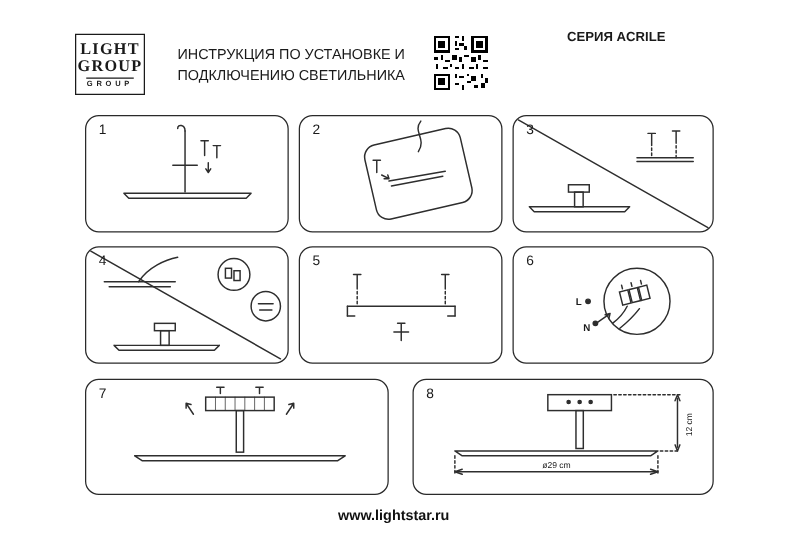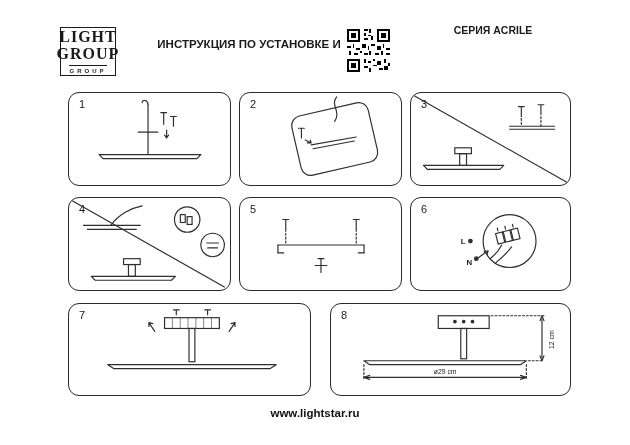--- a/index.html
+++ b/index.html
@@ -10,29 +10,29 @@
     overflow:hidden;
   }
   
   .logo-box {
     position:absolute; left:60px; top:27px; width:56px; height:49px;
     border:1.6px solid #1a1a1a; box-sizing:border-box;
     display:flex; flex-direction:column; align-items:center; justify-content:center;
   }
   .logo-line {
     font-family:"Liberation Serif", serif; font-weight:bold;
-    font-size:16px; line-height:1.05; letter-spacing:1px;
+    font-size:13px; line-height:1.05; letter-spacing:1px;
   }
   .logo-group {
     font-size:6px; letter-spacing:3px; margin-top:2px; padding-top:2px;
     border-top:1px solid #1a1a1a; font-weight:bold;
   }
   .title {
-    position:absolute; left:138px; top:36px; width:222px;
-    text-align:center; font-weight:bold; font-size:11.5px; line-height:1.45;
+    position:absolute; left:122px; top:36px; width:222px;
+    text-align:center; font-weight:normal; font-size:11.5px; line-height:1.45;
   }
   .qr { position:absolute; left:345px; top:27px; width:47px; height:47px; }
   .series {
     position:absolute; left:408px; top:24px; width:170px;
     text-align:center; font-weight:bold; font-size:10.5px;
   }
   .articles {
     position:absolute; left:408px; top:52px; width:170px;
     text-align:center; font-weight:bold; font-size:11px;
   }
@@ -66,20 +66,21 @@
 <div class="page">
 
   <div class="logo-box">
     <span class="logo-line">LIGHT</span>
     <span class="logo-line">GROUP</span>
     <span class="logo-group">GROUP</span>
   </div>
 
   <div class="title">
     <div>ИНСТРУКЦИЯ ПО УСТАНОВКЕ И</div>
+    <div>ПОДКЛЮЧЕНИЮ СВЕТИЛЬНИКА</div>
   </div>
 
   <svg class="qr" viewBox="0 0 25 25" shape-rendering="crispEdges">
     <rect x="0" y="0" width="25" height="25" fill="#fff"></rect>
     <g fill="#000">
       <rect x="1" y="1" width="7" height="7"></rect>
         <rect x="17" y="1" width="7" height="7"></rect>
         <rect x="1" y="17" width="7" height="7"></rect>
     </g>
     <g fill="#fff">

